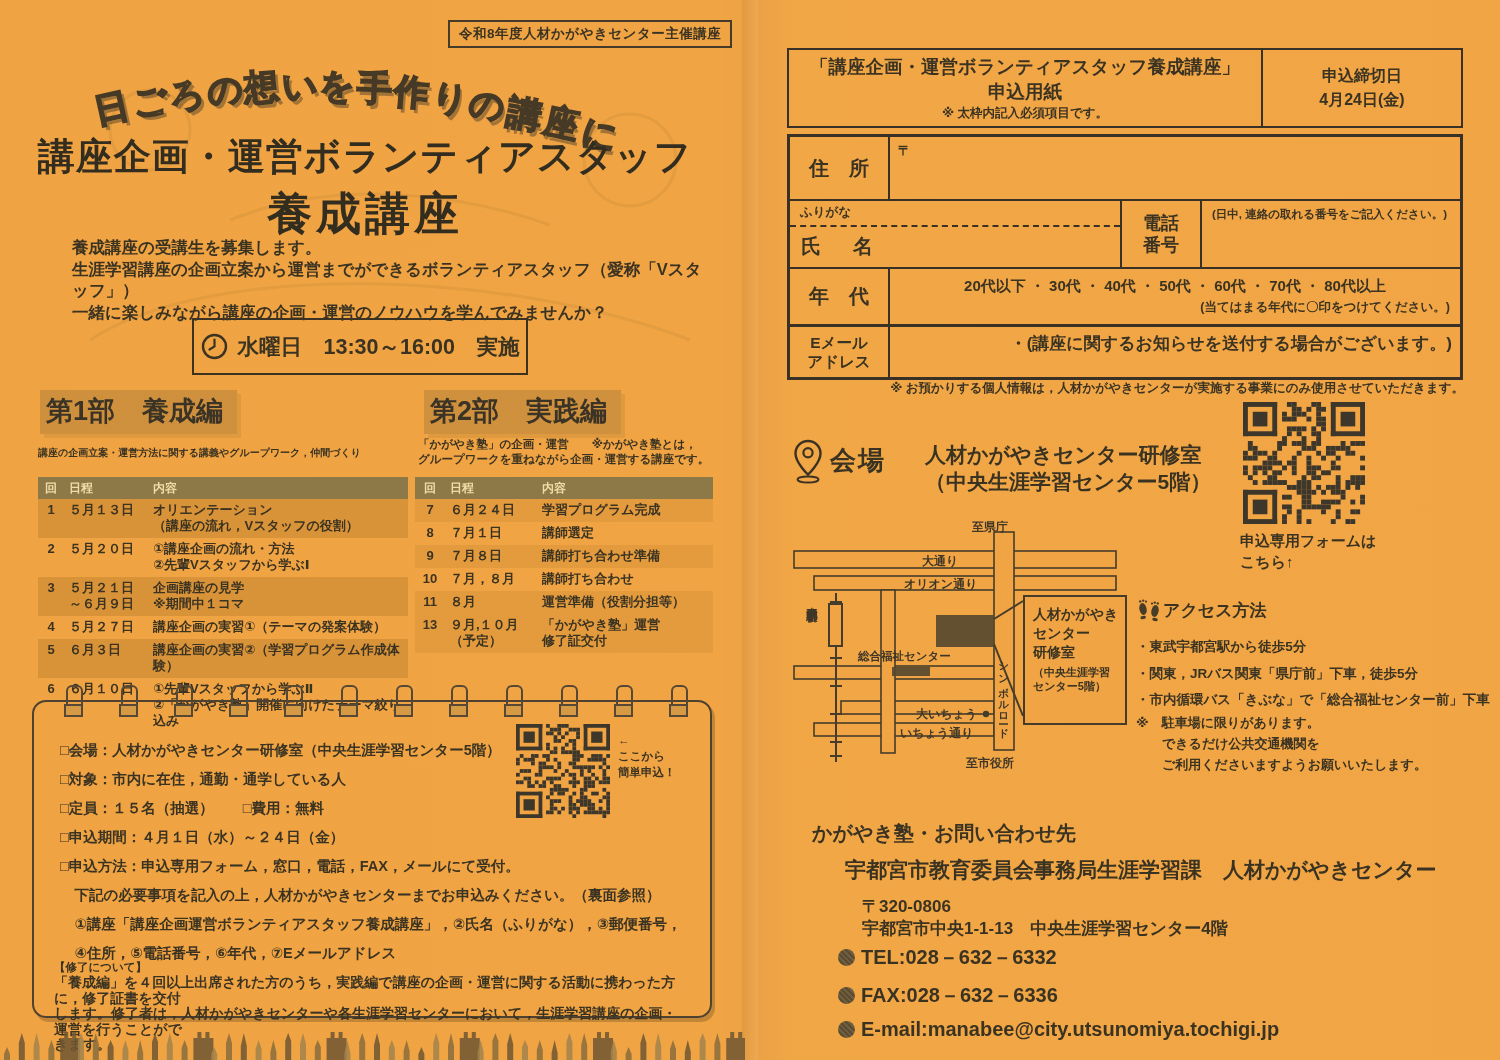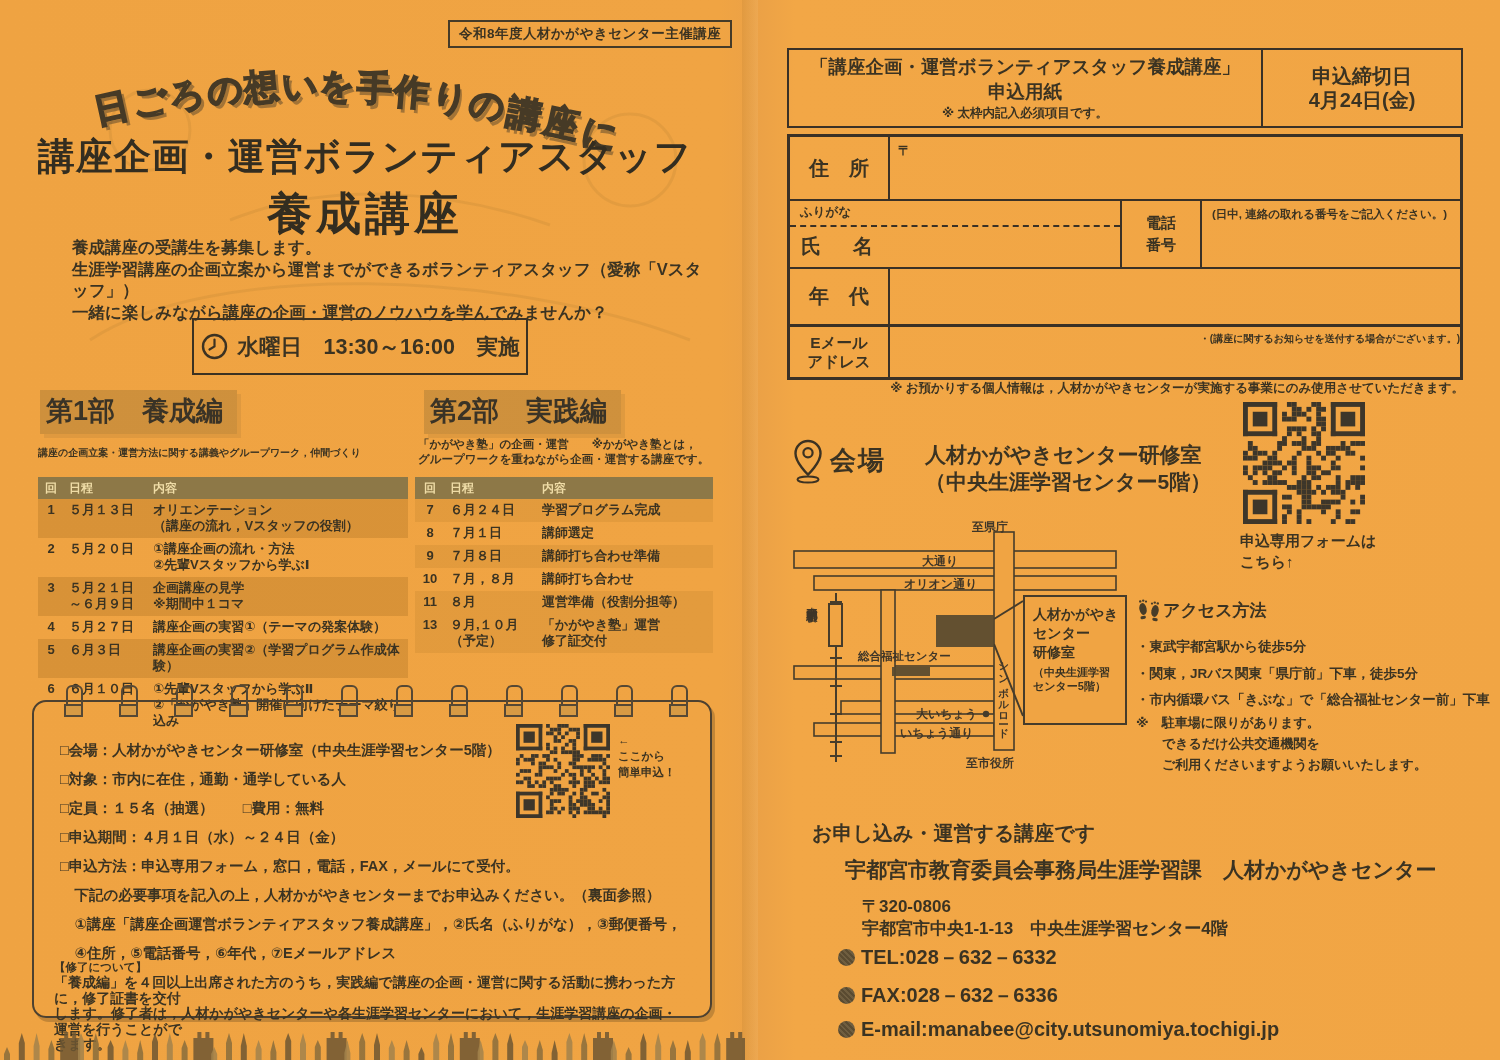--- a/index.html
+++ b/index.html
@@ -62,44 +62,44 @@
 
   
   .form-head{left:787px;top:48px;width:676px;height:80px;border:2.5px solid #3a3126;
              display:flex;box-sizing:border-box;}
   .fh-left{width:472px;display:flex;flex-direction:column;align-items:center;
            justify-content:center;border-right:2.5px solid #3a3126;}
   .fh-title{font-size:18.5px;font-weight:bold;}
   .fh-sub{font-size:18.5px;font-weight:bold;}
   .fh-note{font-size:12.5px;font-weight:bold;margin-top:1px;}
   .fh-right{flex:1;display:flex;flex-direction:column;align-items:center;
-            justify-content:center;font-size:20px;font-weight:bold;line-height:24px;}
+            justify-content:center;font-size:16px;font-weight:bold;line-height:24px;}
   .form-body{left:787px;top:134px;width:676px;border:3px solid #3a3126;box-sizing:border-box;}
   .frow{display:flex;box-sizing:border-box;}
   .flabel{width:100px;display:flex;align-items:center;justify-content:center;
           font-size:20px;font-weight:bold;border-right:2px solid #3a3126;box-sizing:border-box;}
   .r-addr{height:64px;border-bottom:2px solid #3a3126;}
   .r-name{height:68px;border-bottom:2px solid #3a3126;}
   .r-age{height:58px;border-bottom:3px solid #3a3126;}
   .r-mail{height:50px;}
   .addr-val{flex:1;padding:5px 8px;font-size:13px;font-weight:bold;}
   .name-label-col{width:100px;border-right:none;display:block;box-sizing:border-box;}
   .furi{font-size:12.5px;font-weight:bold;padding:3px 0 0 10px;height:21px;}
   .name-big{font-size:20px;font-weight:bold;text-align:center;letter-spacing:6px;margin-top:8px;}
   .name-input{width:230px;box-sizing:border-box;}
   .dash-under{position:absolute;left:0;top:24px;width:330px;border-bottom:2.5px dashed #3a3126;}
   .phone-label{width:82px;border-left:2px solid #3a3126;border-right:2px solid #3a3126;
-               display:flex;align-items:center;justify-content:center;font-size:15px;
+               display:flex;align-items:center;justify-content:center;font-size:18px;
                font-weight:bold;line-height:22px;text-align:center;box-sizing:border-box;}
   .phone-note{flex:1;font-size:11.5px;font-weight:bold;padding:6px 4px 0 10px;}
   .age-right{flex:1;display:flex;flex-direction:column;justify-content:center;}
   .age-opts{font-size:15px;font-weight:bold;text-align:center;}
   .age-note{font-size:12.5px;font-weight:bold;text-align:right;padding-right:10px;margin-top:3px;}
   .mail-label{font-size:15.5px;line-height:19px;text-align:center;}
-  .mail-right{flex:1;font-size:10px;font-weight:bold;text-align:right;padding:5px 0 0 0;}
+  .mail-right{flex:1;font-size:17px;font-weight:bold;text-align:right;padding:5px 8px 0 0;}
   .privacy{left:800px;top:380px;width:664px;font-size:12.5px;font-weight:bold;text-align:right;}
 
   
   .venue-pin{left:792px;top:438px;}
   .venue-label{left:830px;top:443px;font-size:26px;font-weight:bold;letter-spacing:2px;}
   .venue-name{left:925px;top:441px;font-size:21px;font-weight:bold;line-height:27px;}
   .qr2{left:1243px;top:402px;}
   .qr2-cap{left:1240px;top:530px;font-size:15px;font-weight:bold;line-height:21px;}
 
   
@@ -790,20 +790,24 @@
         <div class="name-big">氏　名</div>
       </div>
       <div class="name-input"></div>
       <div class="dash-under"></div>
       <div class="phone-label pre">電話
 番号</div>
       <div class="phone-note">(日中, 連絡の取れる番号をご記入ください。)</div>
     </div>
     <div class="frow r-age">
       <div class="flabel">年　代</div>
+      <div class="age-right">
+        <div class="age-opts">20代以下 ・ 30代 ・ 40代 ・ 50代 ・ 60代 ・ 70代 ・ 80代以上</div>
+        <div class="age-note">(当てはまる年代に〇印をつけてください。)</div>
+      </div>
     </div>
     <div class="frow r-mail">
       <div class="flabel mail-label pre">Eメール
 アドレス</div>
       <div class="mail-right">・(講座に関するお知らせを送付する場合がございます。)</div>
     </div>
   </div>
 
   <div class="abs privacy">※ お預かりする個人情報は，人材かがやきセンターが実施する事業にのみ使用させていただきます。</div>
 
@@ -1089,21 +1093,21 @@
     </g>
   </svg>
   <div class="abs access-head">アクセス方法</div>
   <div class="abs access-items pre">・東武宇都宮駅から徒歩5分
 ・関東，JRバス関東「県庁前」下車，徒歩5分
 ・市内循環バス「きぶな」で「総合福祉センター前」下車</div>
   <div class="abs access-note pre">※　駐車場に限りがあります。
 　　できるだけ公共交通機関を
 　　ご利用くださいますようお願いいたします。</div>
 
-  <div class="abs contact-head">お申し込み・運営する講座です</div>
+  <div class="abs contact-head">かがやき塾・お問い合わせ先</div>
   <div class="abs contact-org">宇都宮市教育委員会事務局生涯学習課　人材かがやきセンター</div>
   <div class="abs contact-postal">〒320-0806</div>
   <div class="abs contact-addr">宇都宮市中央1-1-13　中央生涯学習センター4階</div>
   <div class="abs contact-line cl-tel">
     <span class="dot"></span>
     <span>TEL:028－632－6332</span>
   </div>
   <div class="abs contact-line cl-fax">
     <span class="dot"></span>
     <span>FAX:028－632－6336</span>

